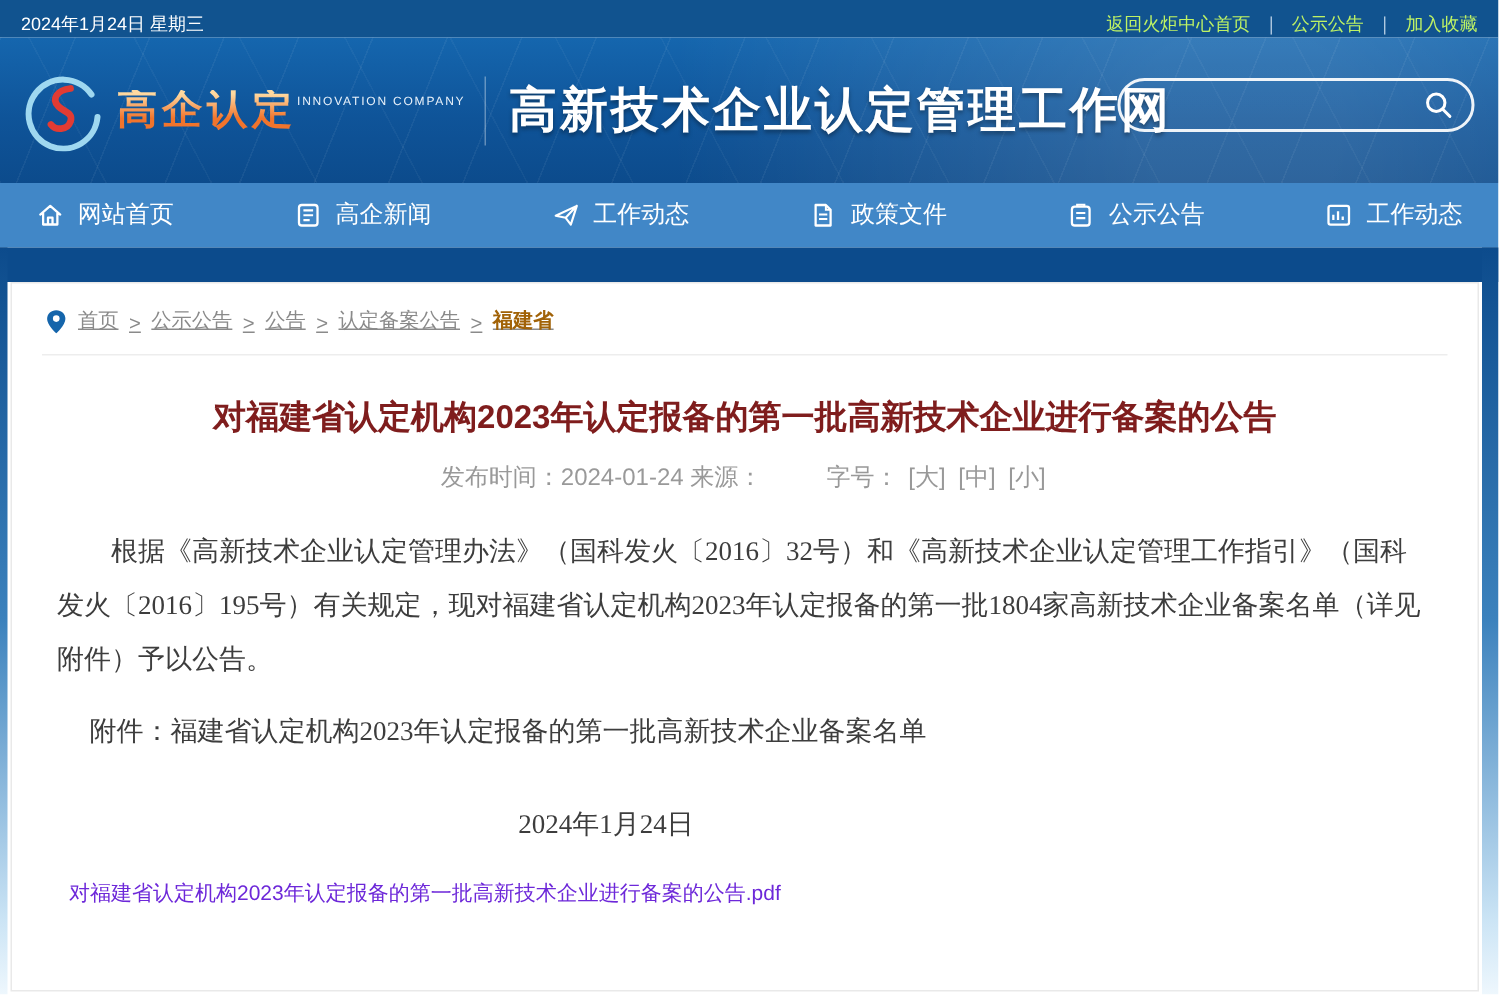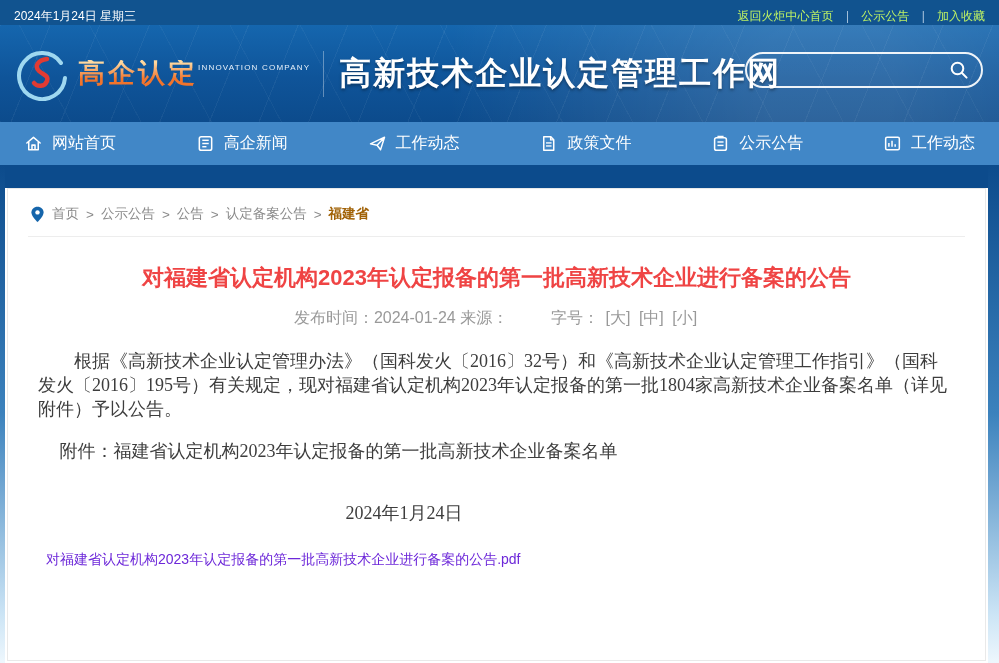--- a/index.html
+++ b/index.html
@@ -68,39 +68,39 @@
   .strip-left{left:0;width:5px;background:linear-gradient(180deg,#0c4b8c 0%,#3c82bd 50%,#cbe4f5 90%,#eef7fd 100%);}
   .strip-right{right:0;width:11px;background:linear-gradient(180deg,#0c4b8c 0%,#3c82bd 50%,#cbe4f5 90%,#eef7fd 100%);}
   
   .below{
     position:relative;height:498px;box-sizing:border-box;
     padding:23px 13px 0 7px;
     background:linear-gradient(180deg,#0c4b8c 0,#0c4b8c 23px,#ffffff 23px);
   }
   .card{background:#fff;border:1px solid #e9e9e9;height:473px;box-sizing:border-box;}
   .breadcrumb{
-    display:flex;align-items:center;gap:7px;
-    padding:16px 20px 13px 22px;font-size:13.5px;color:#8a8a8a;
+    display:flex;align-items:flex-end;gap:7px;
+    padding:16px 20px 13px 22px;font-size:13.5px;color:#8a8a8a;text-decoration:underline;
   }
   .breadcrumb a{color:#8a8a8a;text-decoration:none;cursor:pointer;}
   .bc-current{color:#a16207;font-weight:bold;}
   .bc-line{height:1px;background:#ededed;margin:0 20px;}
   .article{padding:0 30px;font-family:"Liberation Serif","DejaVu Serif",serif;color:#3d3d3d;}
   .art-title{
-    text-align:center;font-size:22px;font-weight:bold;color:#ef4444;
+    text-align:center;font-size:22px;font-weight:bold;color:#7f1d1d;
     margin:26px 10px 0 10px;
     font-family:"Liberation Sans","DejaVu Sans",sans-serif;
   }
   .art-meta{
     text-align:center;color:#999;font-size:16px;margin-top:15px;
     font-family:"Liberation Sans","DejaVu Sans",sans-serif;
   }
   .meta-gap{display:inline-block;width:34px;}
   .size-btn{color:#999;cursor:pointer;margin:0 2px;}
-  .art-body{margin-top:20px;font-size:18px;line-height:24px;}
+  .art-body{margin-top:20px;font-size:18px;line-height:36px;}
   .art-body p{margin:0;text-indent:2em;}
   .attachment{margin-top:18px;font-size:18px;text-indent:1.2em;}
   .sign-block{margin-top:38px;text-align:center;margin-right:185px;font-size:18px;}
   .sign-date{margin-top:15px;}
   .pdf-link{
     display:inline-block;margin:26px 0 0 8px;font-size:14px;color:#6d28d9;cursor:pointer;
     font-family:"Liberation Sans","DejaVu Sans",sans-serif;text-decoration:none;
   }
 </style>
 </head>

